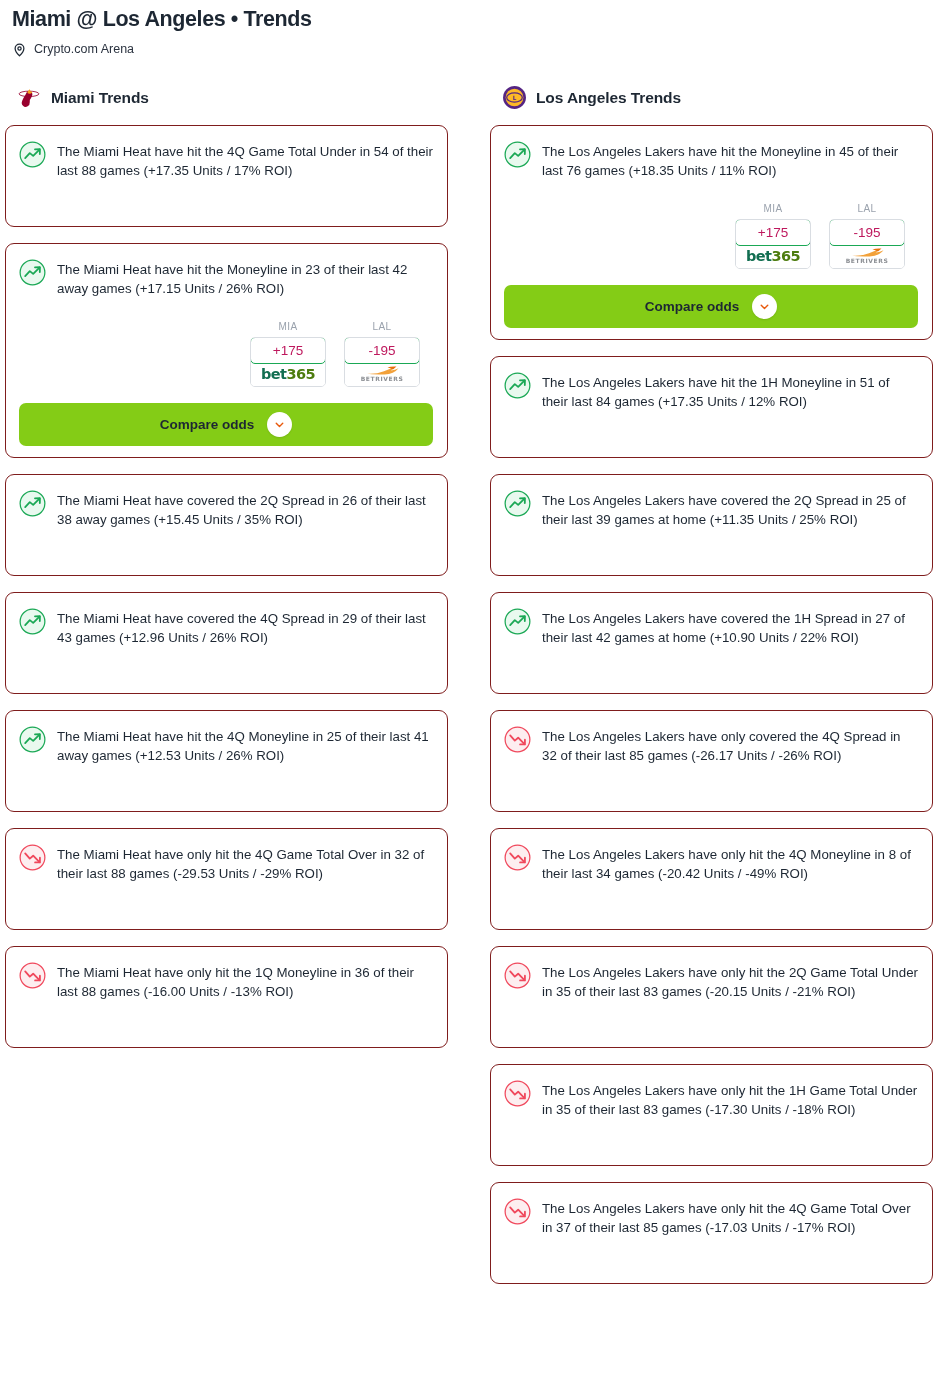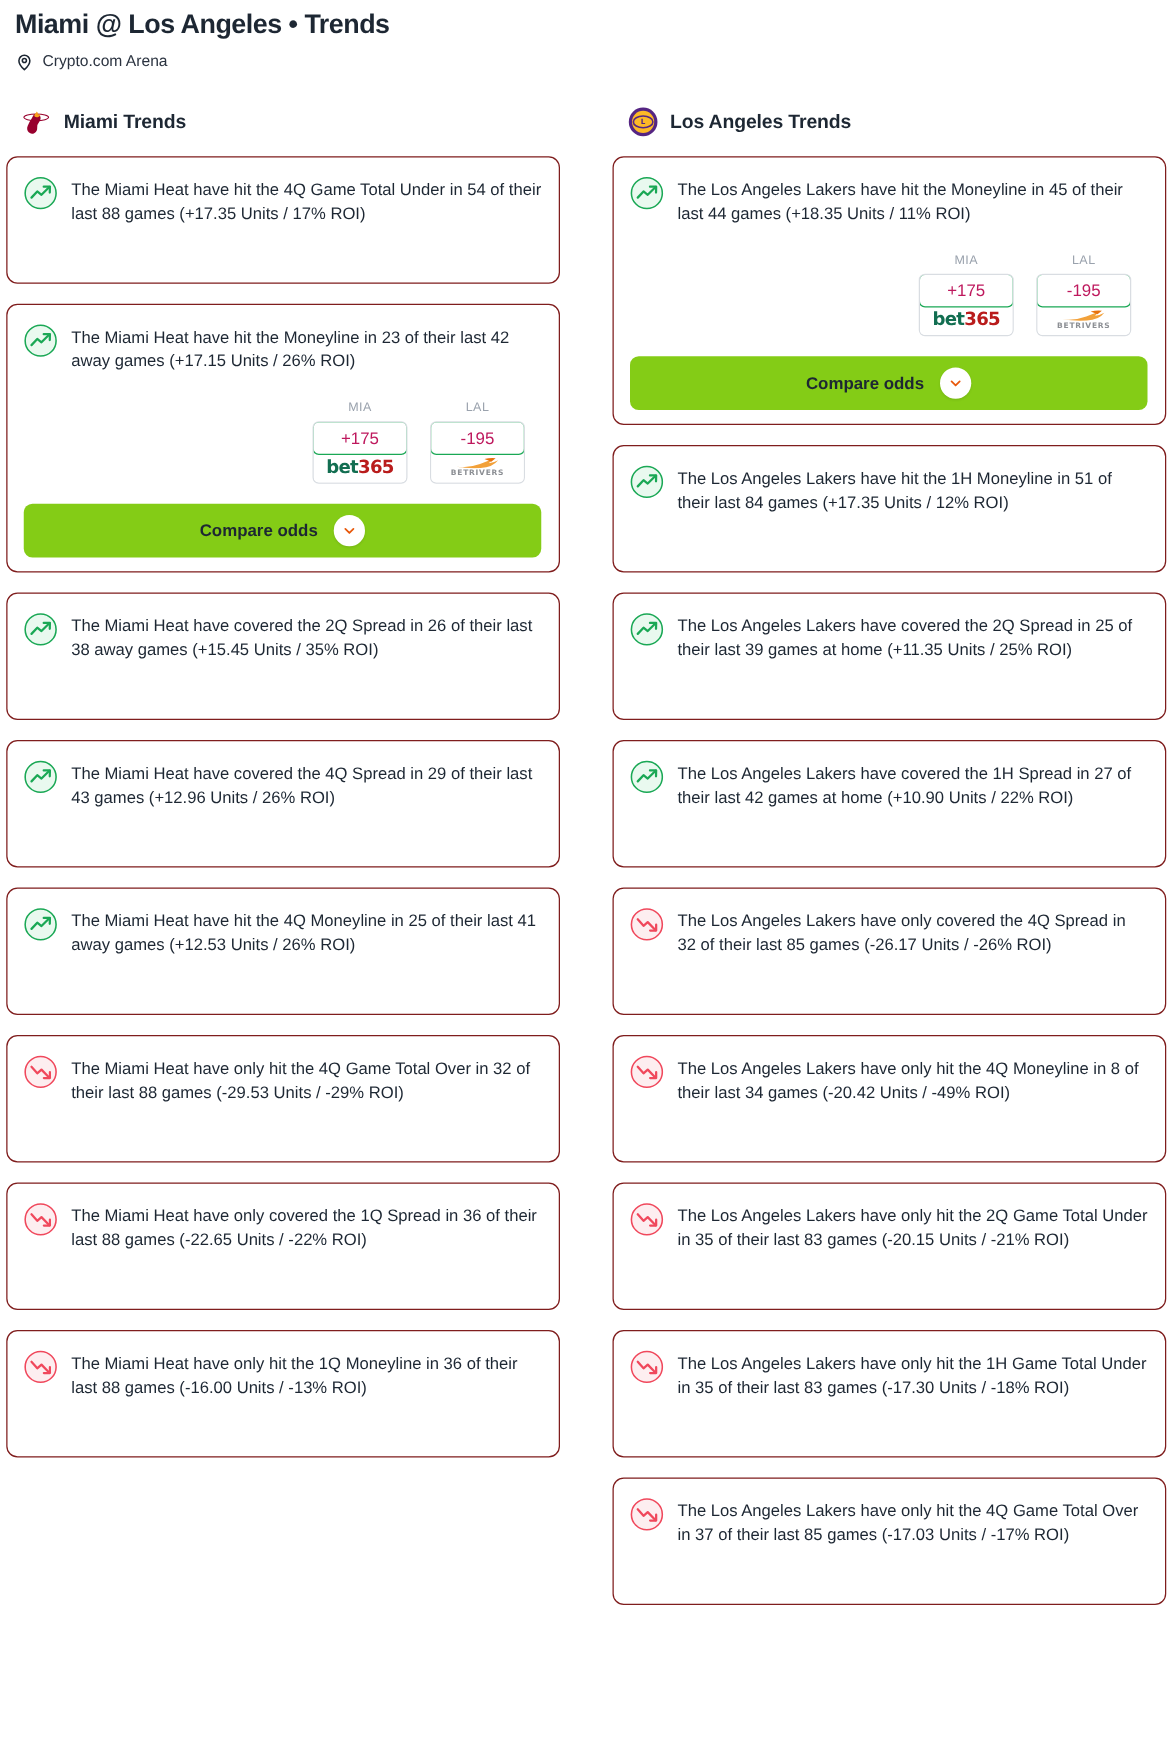--- a/index.html
+++ b/index.html
@@ -118,21 +118,21 @@
     background: #fff;
   }
   .bet365-logo {
     font-size: 14.5px;
     font-weight: 800;
     letter-spacing: -0.6px;
     line-height: 1;
     font-family: "DejaVu Sans", sans-serif;
   }
   .bet365-logo .b1 { color: #126e51; }
-  .bet365-logo .b2 { color: #b91c1c; }
+  .bet365-logo .b2 { color: #4d7c0f; }
   .br-logo { display: flex; flex-direction: column; align-items: center; justify-content: center; gap: 1px; }
   .br-swoosh { display:block; }
   .br-word {
     font-size: 6px;
     letter-spacing: 0.6px;
     font-weight: 700;
     color: #8c8f94;
     line-height: 1;
     font-family: "DejaVu Sans", sans-serif;
   }
@@ -293,32 +293,20 @@
         </div>
         <div class="card">
           <div class="trend-row">
             <span class="trend-icon"><svg viewBox="0 0 24 24" width="27" height="27" fill="none">
                 <circle cx="12" cy="12" r="11" fill="#fdeef0" stroke="#f0485c" stroke-width="1.1"></circle>
                 <g stroke="#f0485c" stroke-width="1.6" stroke-linecap="round" stroke-linejoin="round">
                   <path d="M5.5 8.4 L9.6 13.0 L12.6 10.4 L18.2 16.2"></path>
                   <path d="M14.3 16.4 L18.6 16.4 L18.6 12.2"></path>
                 </g>
               </svg></span>
-            <span class="trend-text">The Miami Heat have only covered the 1Q Spread in 36 of their last 88 games (-22.65 Units / -22% ROI)</span>
-          </div>
-        </div>
-        <div class="card">
-          <div class="trend-row">
-            <span class="trend-icon"><svg viewBox="0 0 24 24" width="27" height="27" fill="none">
-                <circle cx="12" cy="12" r="11" fill="#fdeef0" stroke="#f0485c" stroke-width="1.1"></circle>
-                <g stroke="#f0485c" stroke-width="1.6" stroke-linecap="round" stroke-linejoin="round">
-                  <path d="M5.5 8.4 L9.6 13.0 L12.6 10.4 L18.2 16.2"></path>
-                  <path d="M14.3 16.4 L18.6 16.4 L18.6 12.2"></path>
-                </g>
-              </svg></span>
             <span class="trend-text">The Miami Heat have only hit the 1Q Moneyline in 36 of their last 88 games (-16.00 Units / -13% ROI)</span>
           </div>
         </div>
       </div>
       <div class="column">
         <div class="col-header">
           <span class="team-logo"><svg viewBox="0 0 48 48" width="25" height="25">
               <circle cx="24" cy="24" r="22" fill="#552583"></circle>
               <circle cx="24" cy="24" r="17" fill="#fdb927"></circle>
               <ellipse cx="24" cy="24" rx="15" ry="9" fill="none" stroke="#552583" stroke-width="2.4"></ellipse>
@@ -328,21 +316,21 @@
         </div>
         <div class="card with-odds">
           <div class="trend-row">
             <span class="trend-icon"><svg viewBox="0 0 24 24" width="27" height="27" fill="none">
                 <circle cx="12" cy="12" r="11" fill="#e9f9ef" stroke="#1aa855" stroke-width="1.1"></circle>
                 <g stroke="#1aa855" stroke-width="1.6" stroke-linecap="round" stroke-linejoin="round">
                   <path d="M5.5 15.2 L9.6 10.8 L12.6 13.2 L18.2 7.6"></path>
                   <path d="M14.2 7.4 L18.6 7.3 L18.5 11.6"></path>
                 </g>
               </svg></span>
-            <span class="trend-text">The Los Angeles Lakers have hit the Moneyline in 45 of their last 44 games (+18.35 Units / 11% ROI)</span>
+            <span class="trend-text">The Los Angeles Lakers have hit the Moneyline in 45 of their last 76 games (+18.35 Units / 11% ROI)</span>
           </div>
           <div class="odds-wrap">
             <div class="odds-col">
               <div class="odds-team">MIA</div>
               <div class="odds-box">
                 <div class="odds-price">+175</div>
                 <div class="odds-book">
                   <span class="bet365-logo"><span class="b1">bet</span><span class="b2">365</span></span>
                 </div>
               </div>

